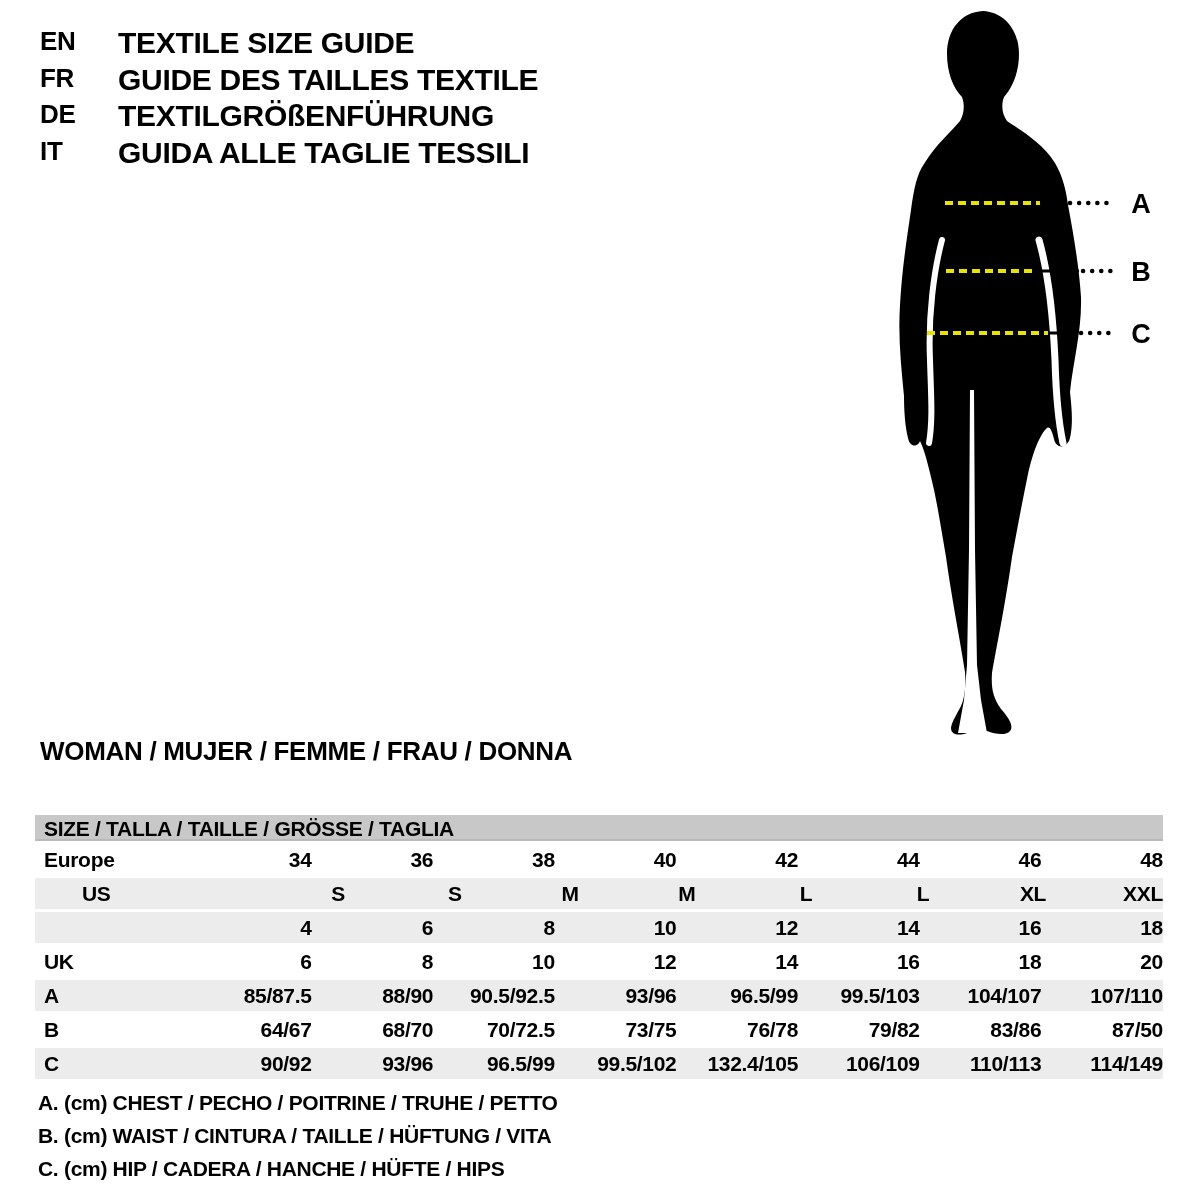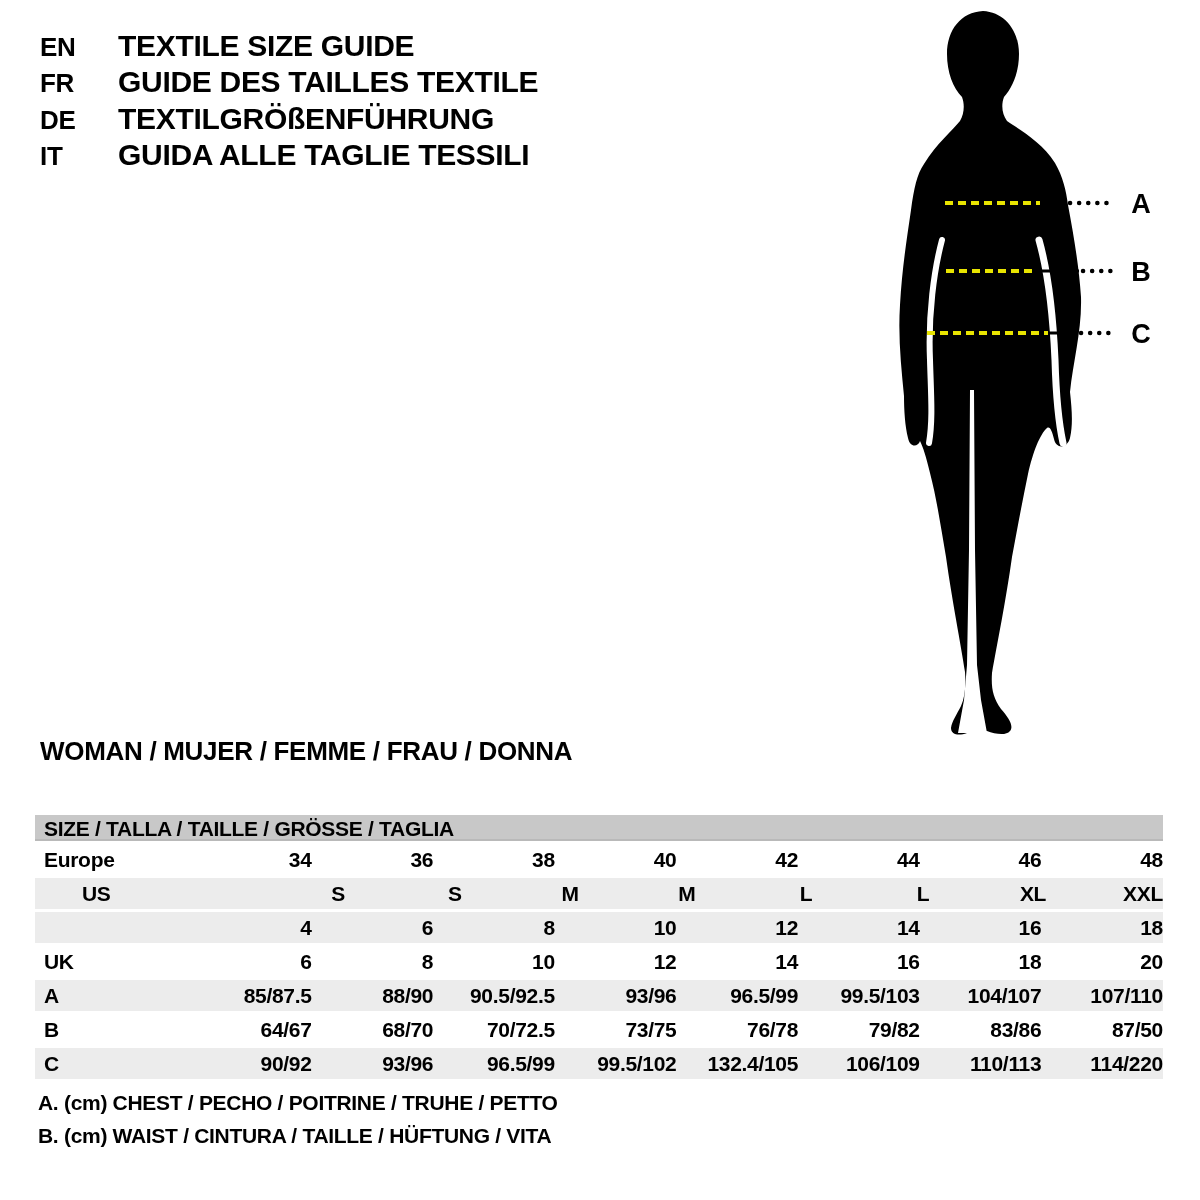--- a/index.html
+++ b/index.html
@@ -2,21 +2,21 @@
 <html><head>
 <meta charset="utf-8">
 <style>
   html,body{margin:0;padding:0;background:#fff;}
   .canvas{
     position:relative;width:1200px;height:1200px;background:#ffffff;overflow:hidden;
     font-family:"Liberation Sans","DejaVu Sans",sans-serif;color:#000;
   }
   
   .lang-block{position:absolute;left:40px;top:26px;}
-  .lang-row{display:flex;height:36.5px;align-items:flex-end;}
+  .lang-row{display:flex;height:36.5px;align-items:flex-start;}
   .lang-code{width:78px;font-size:26px;font-weight:bold;letter-spacing:-0.3px;}
   .lang-label{font-size:30px;font-weight:bold;letter-spacing:-0.3px;white-space:nowrap;}
   
   .figure{position:absolute;left:860px;top:0;width:320px;height:760px;}
   .figure svg{position:absolute;left:0;top:0;}
   .marker-label{position:absolute;left:264px;width:34px;text-align:center;
     font-size:27px;font-weight:bold;}
   
   .section-title{position:absolute;left:40px;top:736px;font-size:26px;font-weight:bold;letter-spacing:-0.3px;}
   
@@ -191,23 +191,24 @@
         </div>
         <div class="t-row" style="background: rgb(236, 236, 236);">
           <div class="t-label">C</div>
           <div class="t-cell">90/92</div>
           <div class="t-cell">93/96</div>
           <div class="t-cell">96.5/99</div>
           <div class="t-cell">99.5/102</div>
           <div class="t-cell">132.4/105</div>
           <div class="t-cell">106/109</div>
           <div class="t-cell">110/113</div>
-          <div class="t-cell">114/220</div>
+          <div class="t-cell">114/149</div>
         </div>
       </div>
   </div>
 
   <div class="legend" id="legend">
       <div class="legend-row">A. (cm) CHEST / PECHO / POITRINE / TRUHE / PETTO</div>
       <div class="legend-row">B. (cm) WAIST / CINTURA / TAILLE / HÜFTUNG / VITA</div>
+      <div class="legend-row">C. (cm) HIP / CADERA / HANCHE / HÜFTE / HIPS</div>
     </div>
 
 </div>
 
 </body></html>

